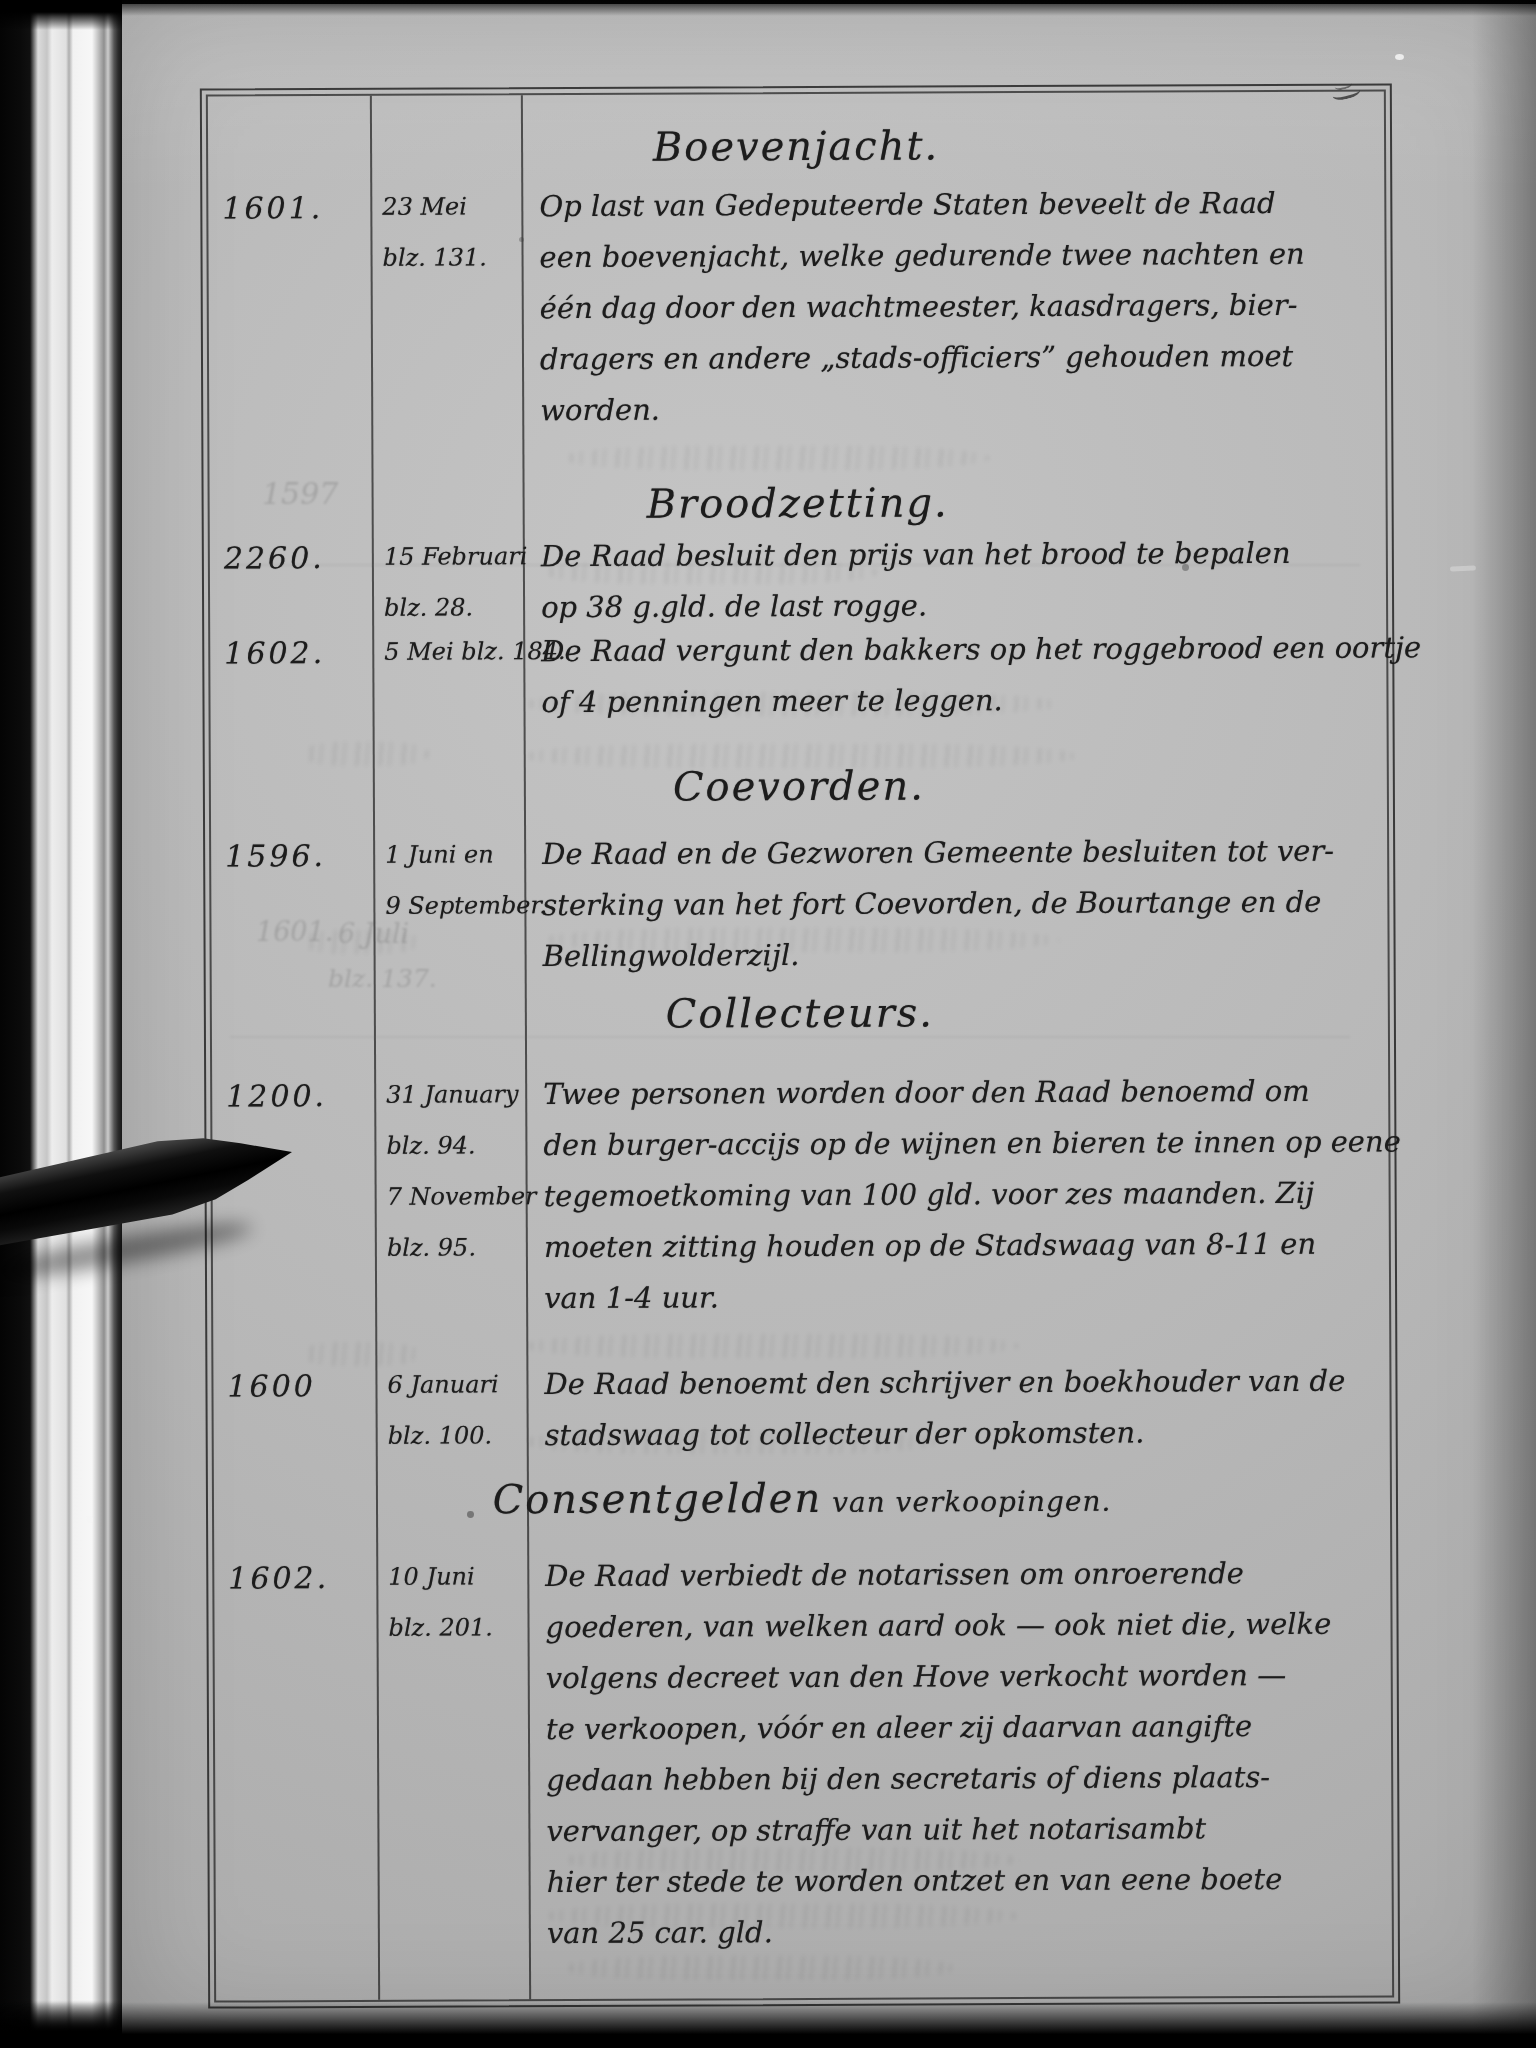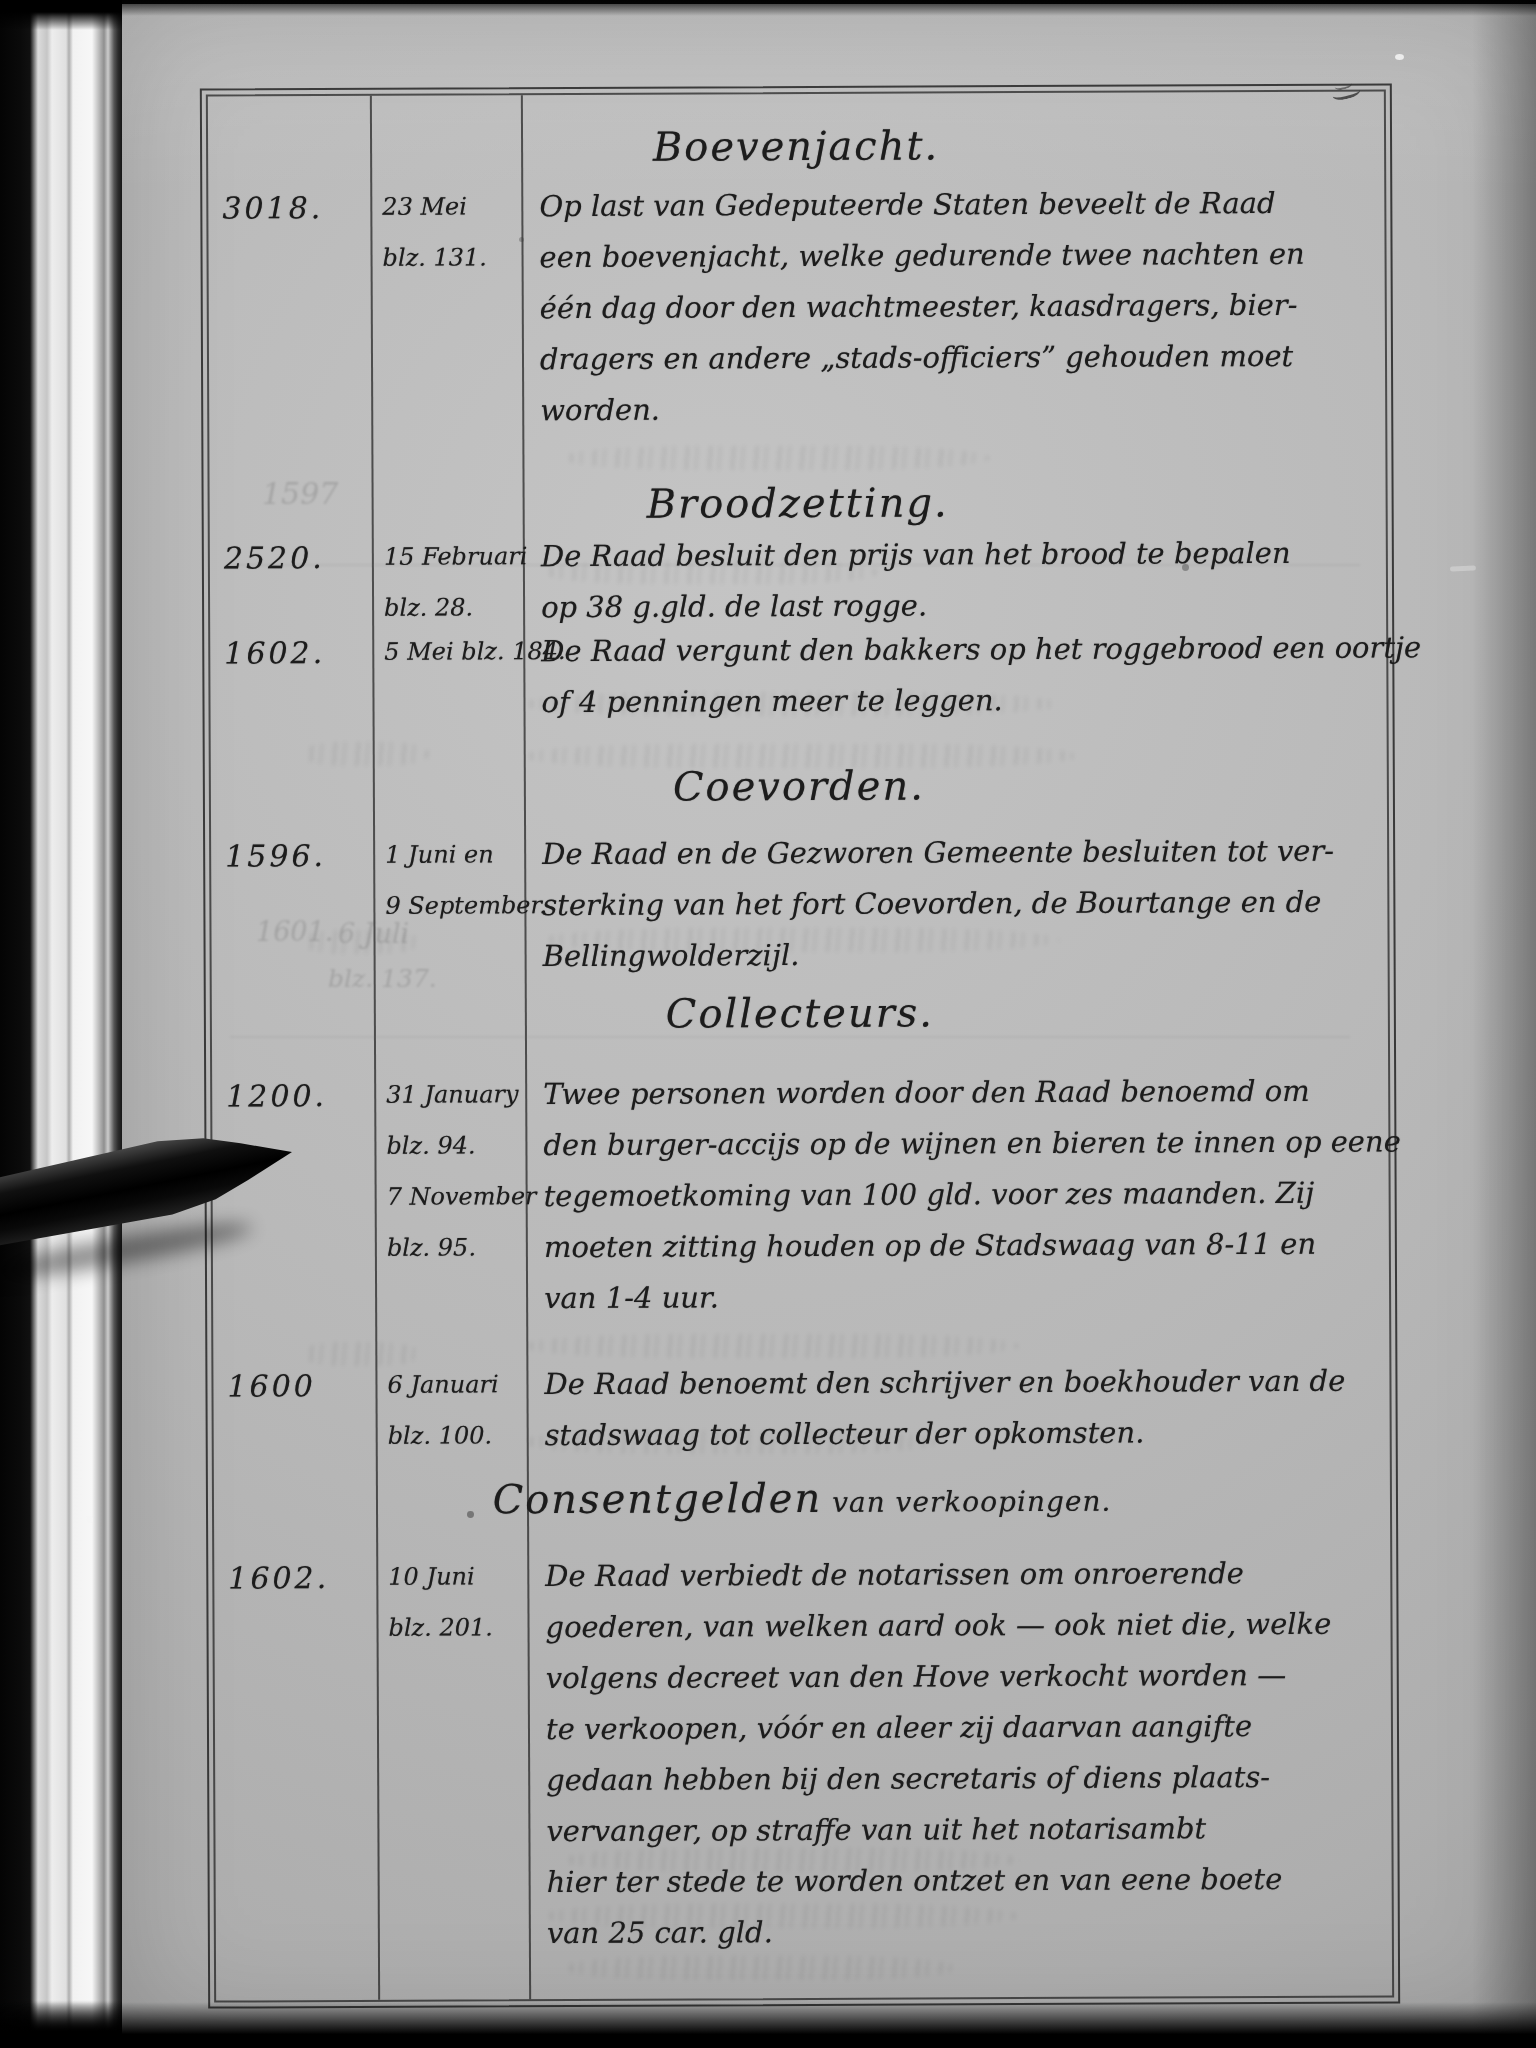--- a/index.html
+++ b/index.html
@@ -107,38 +107,38 @@
   <div class="book-edge"></div>
 
   <div class="frame">
     <div class="frame-inner">
       <div class="vline" id="vline1"></div>
       <div class="vline" id="vline2"></div>
       <div id="register-table">
           <div class="heading ink" style="top: 24px;">Boevenjacht.</div>
           <div class="entry" style="top: 86px;">
             <div class="cell cell-year ink">
-              <div>3018.</div>
+              <div>1601.</div>
             </div>
             <div class="cell cell-date ink">
               <div>23 Mei</div>
               <div>blz. 131.</div>
             </div>
             <div class="cell cell-text ink">
               <div>Op last van Gedeputeerde Staten beveelt de Raad</div>
               <div>een boevenjacht, welke gedurende twee nachten en</div>
               <div>één dag door den wachtmeester, kaasdragers, bier-</div>
               <div>dragers en andere „stads-officiers” gehouden moet</div>
               <div>worden.</div>
             </div>
           </div>
           <div class="heading ink" style="top: 381px;">Broodzetting.</div>
           <div class="entry" style="top: 436px;">
             <div class="cell cell-year ink">
-              <div>2520.</div>
+              <div>2260.</div>
             </div>
             <div class="cell cell-date ink">
               <div>15 Februari</div>
               <div>blz. 28.</div>
             </div>
             <div class="cell cell-text ink">
               <div>De Raad besluit den prijs van het brood te bepalen</div>
               <div>op 38 g.gld. de last rogge.</div>
             </div>
           </div>

